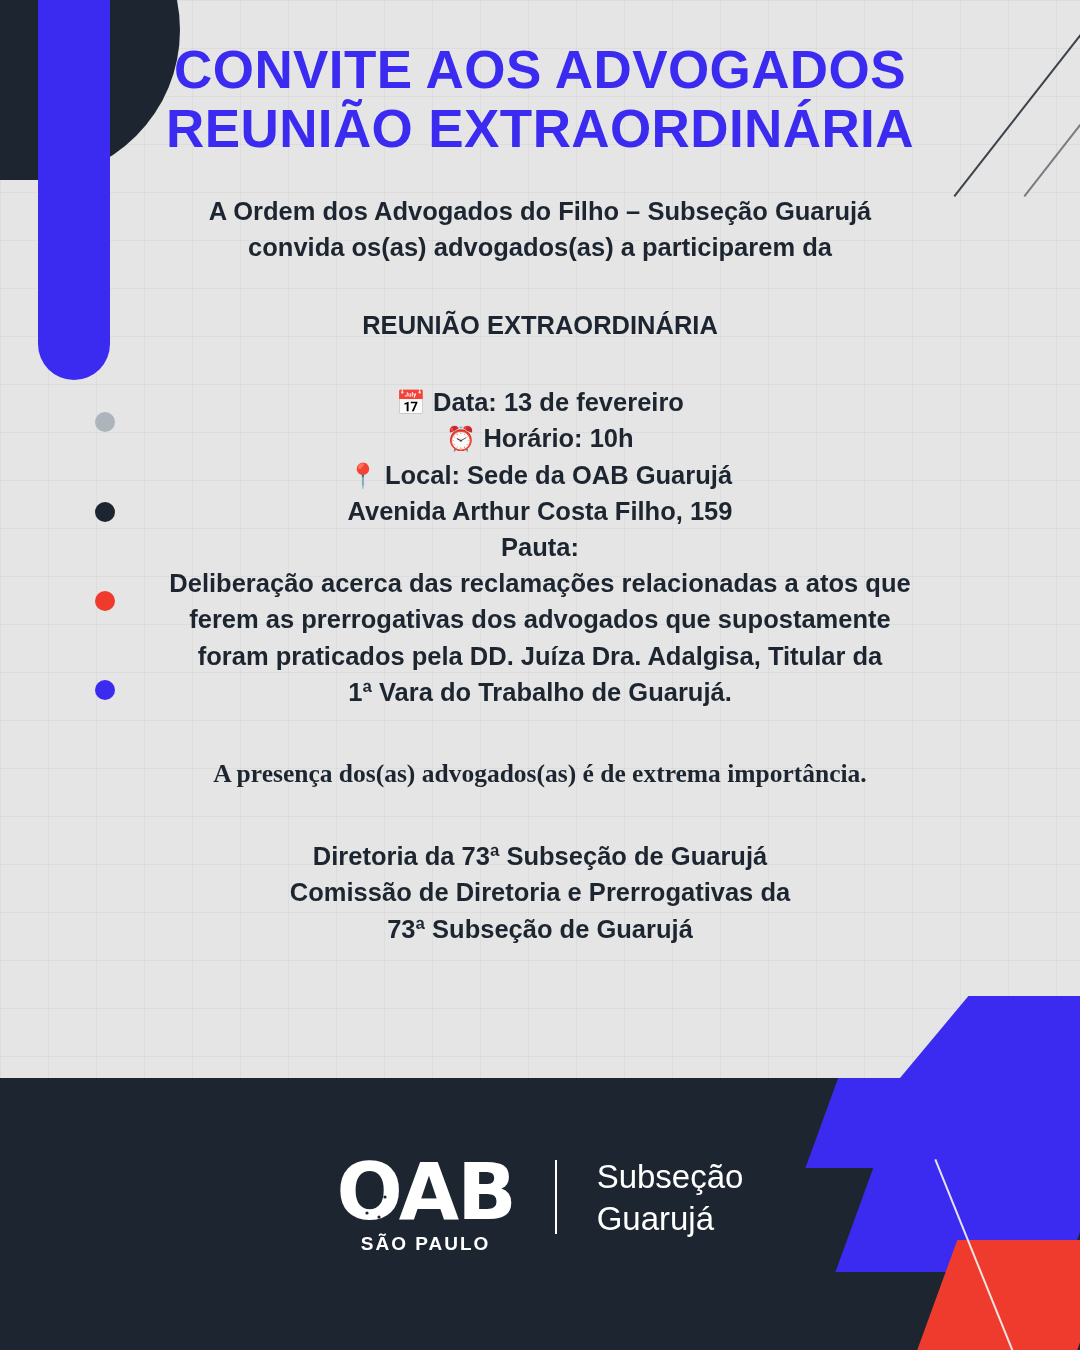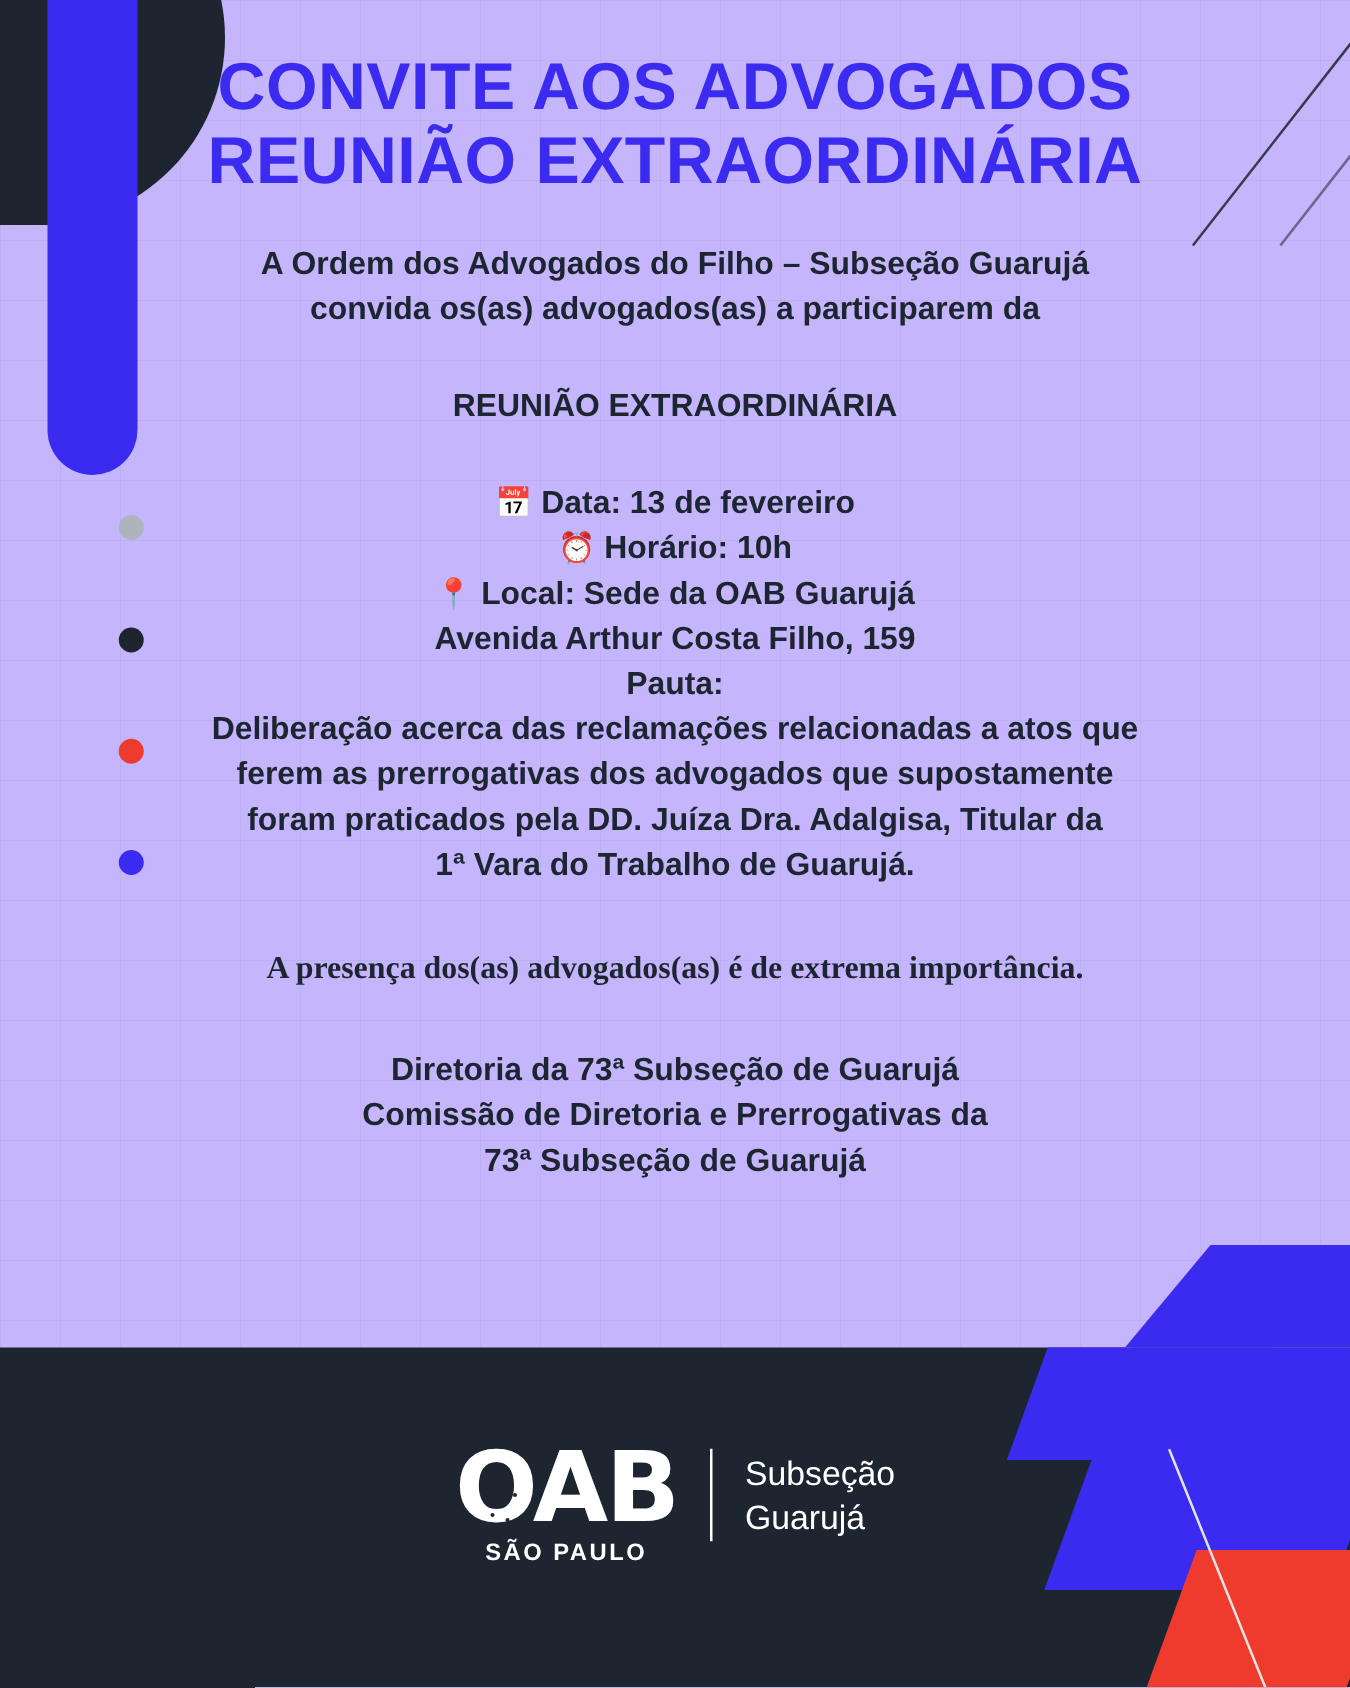--- a/index.html
+++ b/index.html
@@ -8,21 +8,21 @@
     width: 1080px;
     height: 1350px;
     overflow: hidden;
     font-family: "Liberation Sans", sans-serif;
   }
 
   #poster {
     position: relative;
     width: 1080px;
     height: 1350px;
-    background: #c4b5fd;
+    background: #e5e5e5;
     overflow: hidden;
   }
 
   
   #grid {
     position: absolute;
     inset: 0;
     background-image:
       linear-gradient(to right, rgba(0,0,0,0.035) 1px, transparent 1px),
       linear-gradient(to bottom, rgba(0,0,0,0.035) 1px, transparent 1px);
@@ -196,21 +196,21 @@
 
   
   #logo-wrap {
     position: absolute;
     left: 0;
     right: 0;
     top: 78px;
     display: flex;
     align-items: center;
     justify-content: center;
-    gap: 26px;
+    gap: 40px;
   }
   #logo-mark { position: relative; }
   #logo-oab {
     font-size: 78px;
     font-weight: bold;
     letter-spacing: -2px;
     color: #ffffff;
     line-height: .92;
     font-family: "DejaVu Sans", sans-serif;
   }
@@ -223,21 +223,21 @@
     font-weight: bold;
   }
   #logo-divider {
     width: 2px;
     height: 74px;
     background: #ffffff;
     margin-bottom: 18px;
   }
   #logo-sub {
     color: #ffffff;
-    font-size: 27px;
+    font-size: 33px;
     line-height: 1.28;
     text-align: left;
     margin-bottom: 16px;
   }
   #logo-dots {
     position: absolute;
     left: 8px;
     top: 16px;
     width: 62px;
     height: 54px;

